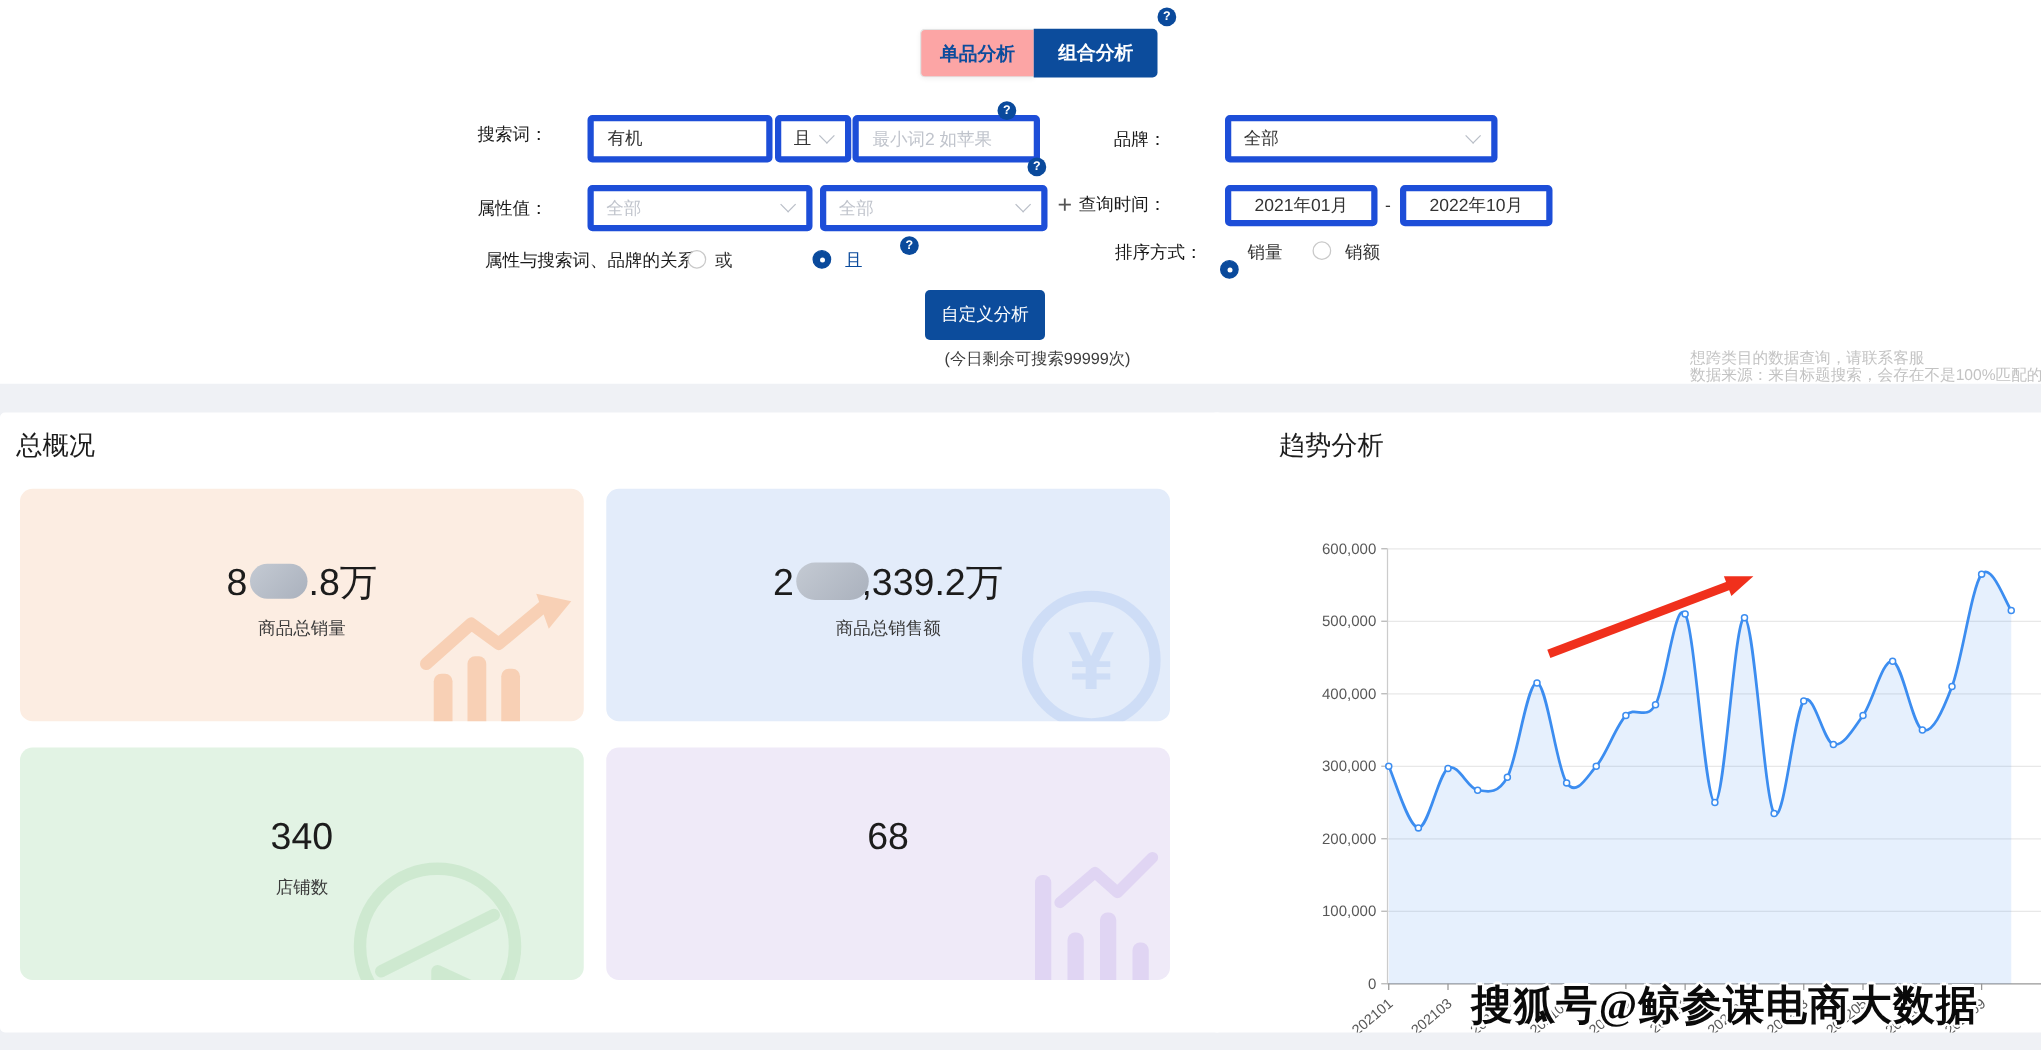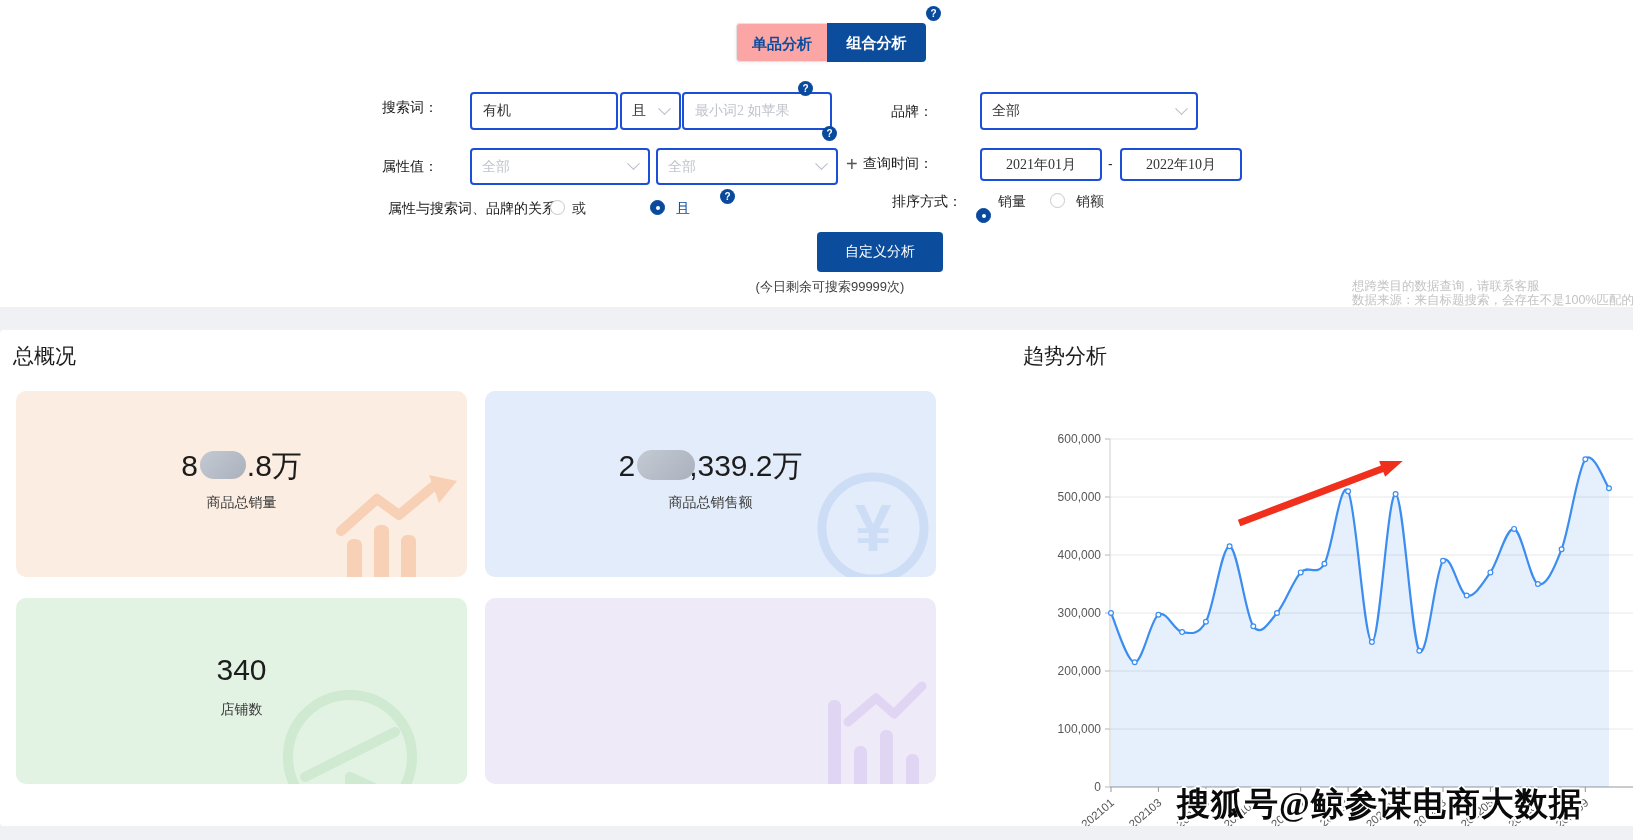--- a/index.html
+++ b/index.html
@@ -6,21 +6,21 @@
   .page{position:relative;width:1633px;height:840px;background:#fff;overflow:hidden;
         font-family:"Liberation Sans","DejaVu Sans",sans-serif;color:#1f1f1f;}
   .abs{position:absolute;}
   
   .tab{box-sizing:border-box;height:39px;line-height:39px;text-align:center;font-size:15px;font-weight:600;cursor:pointer;}
   .tab-single{left:736px;top:23px;width:91px;background:#fca5a5;color:#0c4c9c;border:1px solid #e3e3e3;border-right:none;border-radius:4px 0 0 4px;box-shadow:0 1px 4px rgba(0,0,0,.06);}
   .tab-combo{left:827px;top:23px;width:99px;background:#0c4c9c;color:#fff;border-radius:0 4px 4px 0;}
   .help{width:15px;height:15px;border-radius:50%;background:#0a4a9c;color:#fff;font-size:10px;line-height:15px;text-align:center;font-weight:700;cursor:pointer;}
   
   .lbl{font-size:14px;color:#1a1a1a;text-align:right;}
-  .box{box-sizing:border-box;background:#fff;border:2px solid #1d4ed8;border-radius:4px;font-size:14px;color:#333;font-family:Liberation Serif, serif;}
+  .box{box-sizing:border-box;background:#fff;border:5px solid #1d4ed8;border-radius:4px;font-size:14px;color:#333;}
   input.box{padding:0 11px;outline:none;}
   input.box::placeholder{color:#c0c4cc;}
   .selbox{display:flex;align-items:center;justify-content:space-between;padding:0 10px;cursor:pointer;}
   .selbox .val{font-size:14px;color:#333;}
   .selbox .val.ph{color:#c0c4cc;}
   .chev{width:8px;height:8px;border-right:1.5px solid #b9bec7;border-bottom:1.5px solid #b9bec7;transform:rotate(45deg) translate(-2px,-2px);flex:none;}
   .radio{width:15px;height:15px;border-radius:50%;border:1px solid #c9c9c9;background:#fff;box-sizing:border-box;cursor:pointer;}
   .radio.sel{background:#0a4a9c;border-color:#0a4a9c;position:relative;}
   .radio.sel::after{content:"";position:absolute;left:4.5px;top:4.5px;width:4.5px;height:4.5px;border-radius:50%;background:#fff;}
   .rlbl{font-size:14px;color:#333;line-height:30px;cursor:pointer;}
@@ -88,21 +88,21 @@
   <div class="abs radio sel" style="left:650px;top:200px;"></div>
   <div class="abs rlbl blue" style="left:676px;top:193px;">且</div>
   <div class="abs help" style="left:720px;top:189px;">?</div>
 
   <div class="abs lbl" style="left:820px;top:186px;width:142px;line-height:30px;">排序方式：</div>
   <div class="abs radio sel" style="left:976px;top:193px;"></div>
   <div class="abs rlbl" style="left:998px;top:186px;">销量</div>
   <div class="abs radio" style="left:1050px;top:193px;"></div>
   <div class="abs rlbl" style="left:1076px;top:186px;">销额</div>
 
-  <button class="abs btn" style="left:817px;top:232px;width:126px;height:40px;">自定义分析</button>
+  <button class="abs btn" style="left:740px;top:232px;width:96px;height:40px;">自定义分析</button>
   <div class="abs quota" style="left:680px;top:278px;width:300px;">(今日剩余可搜索99999次)</div>
 
   <div class="abs notices" style="left:1352px;top:279px;width:281px;">
     <div>想跨类目的数据查询，请联系客服</div>
     <div>数据来源：来自标题搜索，会存在不是100%匹配的情</div>
   </div>
 
   <div class="abs section-bg"></div>
 
   <div class="abs panel" style="left:0;top:330px;width:955px;height:496px;">
@@ -144,20 +144,21 @@
     <div class="abs card" style="left:485px;top:268px;width:451px;height:186px;background:#efeaf8;">
       <svg class="abs" style="right:2px;bottom:-26px;opacity:.55;" width="120" height="140" viewBox="0 0 120 140">
         <g fill="#d4c4ef">
           <rect x="14" y="30" width="13" height="110" rx="6"></rect>
           <rect x="40" y="76" width="13" height="64" rx="6"></rect>
           <rect x="66" y="60" width="13" height="80" rx="6"></rect>
           <rect x="92" y="84" width="13" height="56" rx="6"></rect>
         </g>
         <path d="M34 52 L62 28 L80 44 L108 16" stroke="#d4c4ef" stroke-width="9" fill="none" stroke-linecap="round" stroke-linejoin="round"></path>
       </svg>
+      <div class="val">68</div>
     </div>
   </div>
 
   <div class="abs panel" style="left:969px;top:330px;width:664px;height:496px;">
     <div class="abs panel-title" style="left:54px;top:12px;">趋势分析</div>
     <div class="abs" style="left:0;top:0;width:664px;height:496px;" id="trend-chart"><svg width="664" height="496" viewBox="0 0 664 496">
           <line x1="136" y1="457.0" x2="141" y2="457.0" stroke="#b5b5b5"></line>
           <text x="132" y="461" text-anchor="end" font-size="12" fill="#575757">0</text>
           <line x1="141" y1="399.0" x2="664" y2="399.0" stroke="#e8e8e8"></line>
           <line x1="136" y1="399.0" x2="141" y2="399.0" stroke="#b5b5b5"></line>

